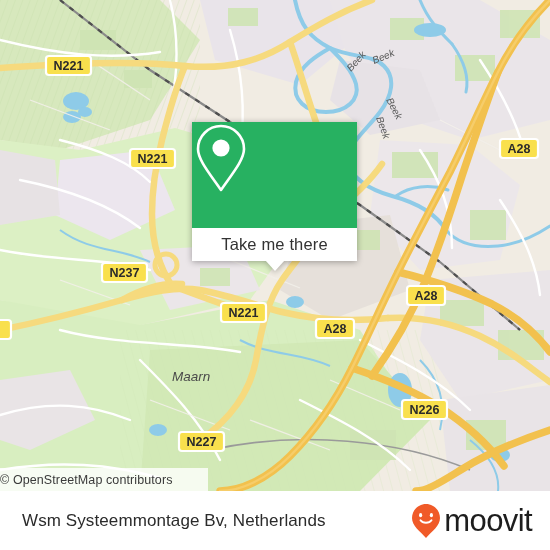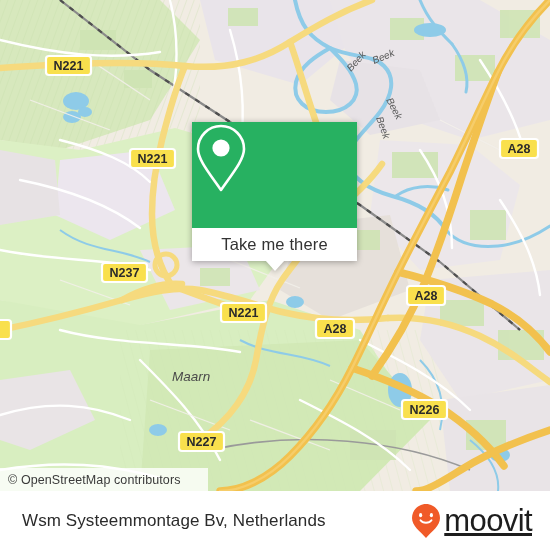--- a/index.html
+++ b/index.html
@@ -14,21 +14,21 @@
   #map{position:absolute;left:0;top:0;width:550px;height:491px;overflow:hidden;background:#efeadf;}
   #map svg{position:absolute;left:0;top:0;}
 
   
   #attrib{
     position:absolute;left:0;top:468px;width:208px;height:23px;
     background:rgba(255,255,255,.80);
     display:flex;align-items:center;
   }
   #attrib span{
-    font-size:12.5px;color:#3a3a3a;padding-left:8px;letter-spacing:.1px;
+    font-size:12.5px;color:#3a3a3a;letter-spacing:.1px;
     white-space:nowrap;
   }
 
   
   #callout{
     position:absolute;left:192px;top:122px;width:165px;height:137px;
     filter:drop-shadow(0 1px 3px rgba(0,0,0,.33));
   }
   #callout-green{
     position:absolute;left:0;top:0;width:165px;height:106px;
@@ -59,21 +59,21 @@
     position:absolute;left:22px;top:0;height:59px;
     display:flex;align-items:center;
     font-size:17px;color:#2b2b2b;white-space:nowrap;letter-spacing:.1px;
   }
   #brand{
     position:absolute;right:18px;top:0;height:59px;
     display:flex;align-items:center;gap:3px;
   }
   #brand-word{
     font-size:31px;color:#1d1d1d;letter-spacing:-.6px;
-    font-weight:400;line-height:1;text-decoration:underline;
+    font-weight:400;line-height:1;
   }
 </style>
 </head>
 <body>
 
 <div id="app">
 
   <div id="map">
     <svg width="550" height="491" viewBox="0 0 550 491">
       <defs>

